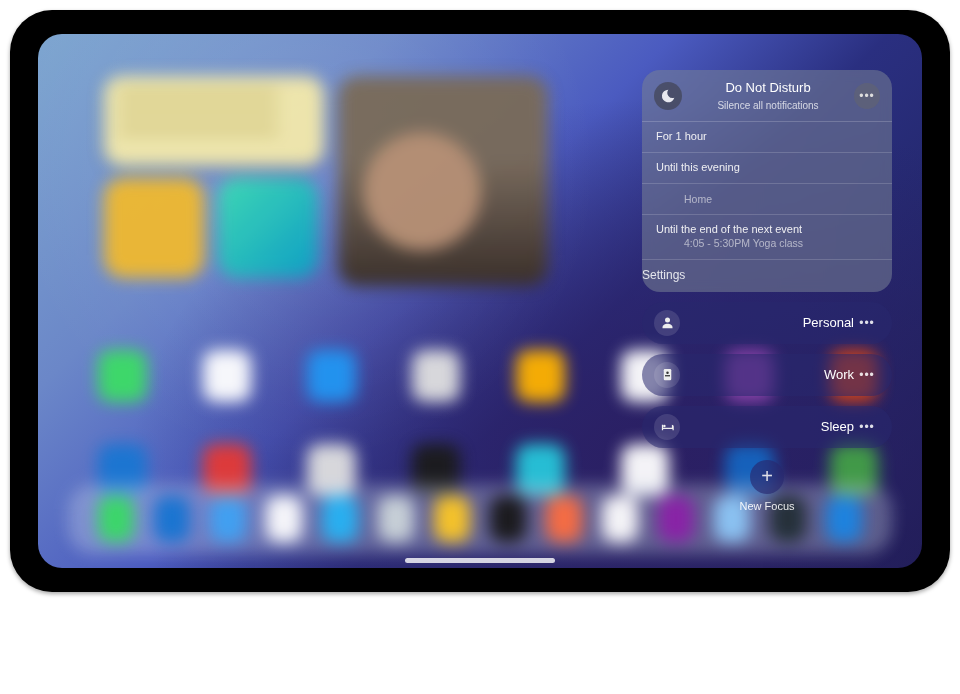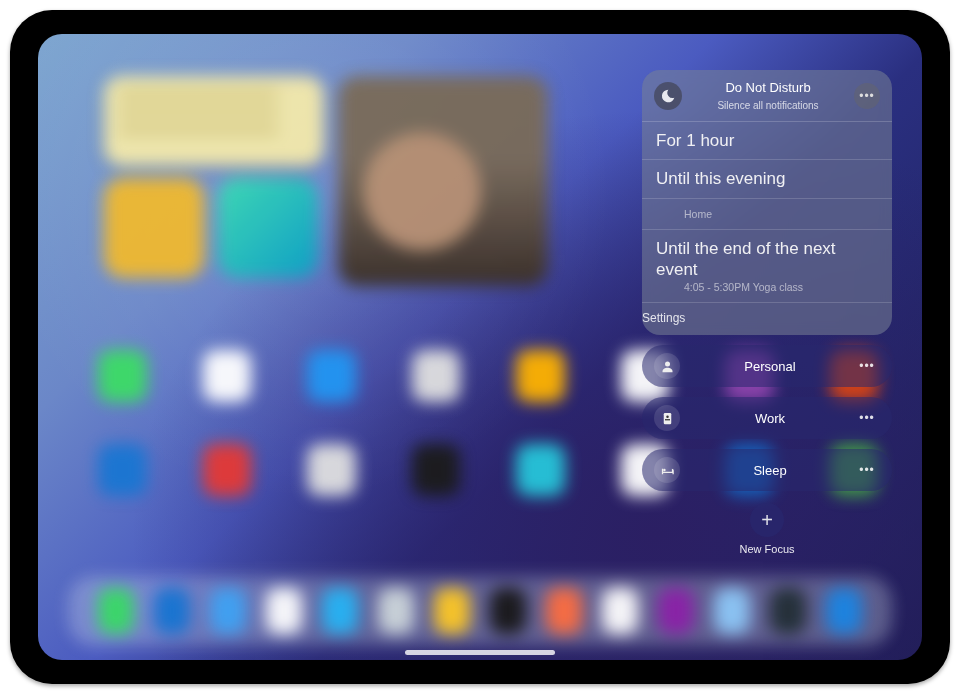--- a/index.html
+++ b/index.html
@@ -2,21 +2,21 @@
 <html><head>
 <meta charset="utf-8">
 <style>
   * { box-sizing: border-box; margin: 0; padding: 0; }
   html, body { width: 960px; height: 694px; overflow: hidden; background: #fff; font-family: -apple-system, "Helvetica Neue", Arial, sans-serif; }
 
   
   .device {
     position: absolute;
     left: 10px; top: 10px;
-    width: 940px; height: 674px;
+    width: 940px; height: 582px;
     background: #000;
     border-radius: 42px;
     padding: 24px 28px;
     box-shadow: 0 2px 4px rgba(0,0,0,.35);
   }
   .screen {
     position: relative;
     width: 100%; height: 100%;
     border-radius: 24px;
     overflow: hidden;
@@ -78,41 +78,41 @@
     width:26px; height:26px; border-radius:50%; background:rgba(100,100,110,.55);
     display:flex; align-items:center; justify-content:center; font-size:12px; letter-spacing:1px; color:#ddd;
   }
   .dnd-options { display:flex; flex-direction:column; }
   .opt {
     padding:8px 14px 8px 14px;
     border-top:1px solid rgba(255,255,255,.16);
     line-height:1.25;
   }
   .opt:first-child { border-top:none; }
-  .opt .primary { font-size:17px; color:#f0f0f3; }
+  .opt .primary { font-size:11px; color:#f0f0f3; }
   .opt .secondary { font-size:10.5px; color:rgba(230,230,235,.65); margin-top:1px;margin-left:28px; }
   .settings-row {
     text-align:left; padding:8px 0 10px; font-size:12px; color:rgba(255,255,255,.85);
     border-top:1px solid rgba(255,255,255,.16);
   }
 
   .pill {
     background: rgba(40,40,110,.55);
     border-radius:22px;
     height:42px;
     display:flex; align-items:center; padding:0 12px;
   }
   .pill .lead-icon {
     width:26px; height:26px; border-radius:50%;
     background:rgba(255,255,255,.12);
     display:flex; align-items:center; justify-content:center;
     margin-right:6px;
   }
   .pill .lead-icon svg { width:15px; height:15px; fill:#eee; }
-  .pill .label { flex:1; text-align:center; font-size:13px; }
+  .pill .label { flex:1; text-align:right; font-size:13px; }
   .pill .trail { width:26px; text-align:center; color:rgba(255,255,255,.85); font-size:12px; letter-spacing:1px; }
 
   .new-focus { display:flex; flex-direction:column; align-items:center; gap:6px; margin-top:2px; }
   .plus-circle {
     width:34px; height:34px; border-radius:50%; background:rgba(40,40,110,.65);
     display:flex; align-items:center; justify-content:center; font-size:20px; color:#e0e0e8;
   }
   .new-focus-label { font-size:11px; color:rgba(255,255,255,.9); }
 
 </style>

